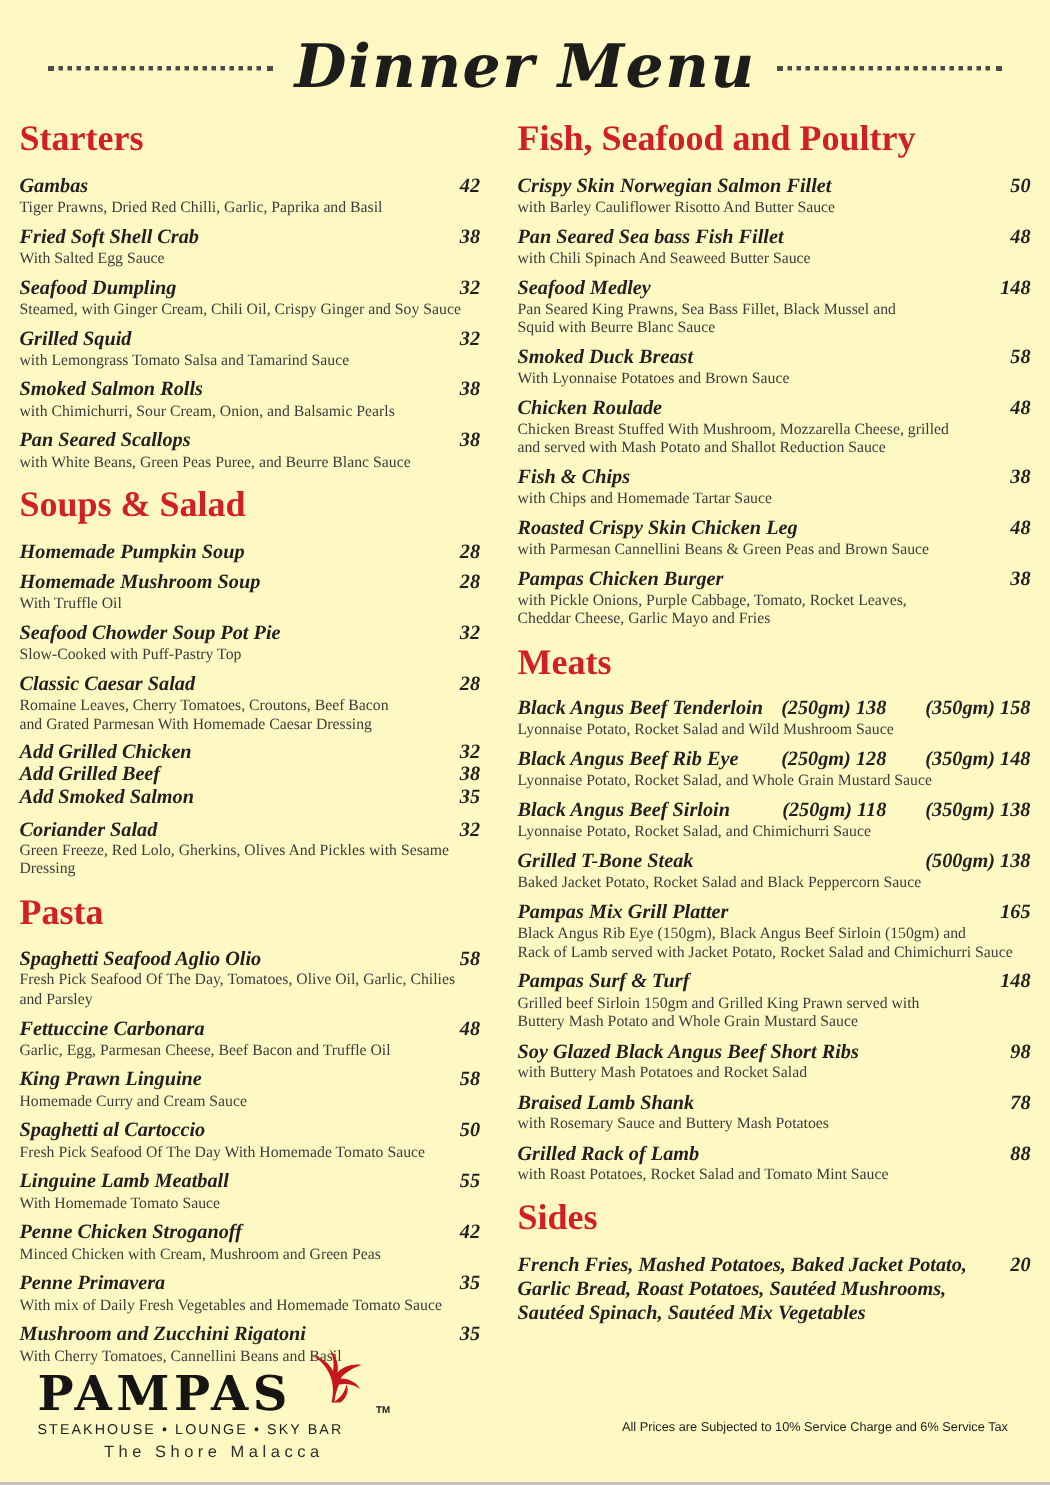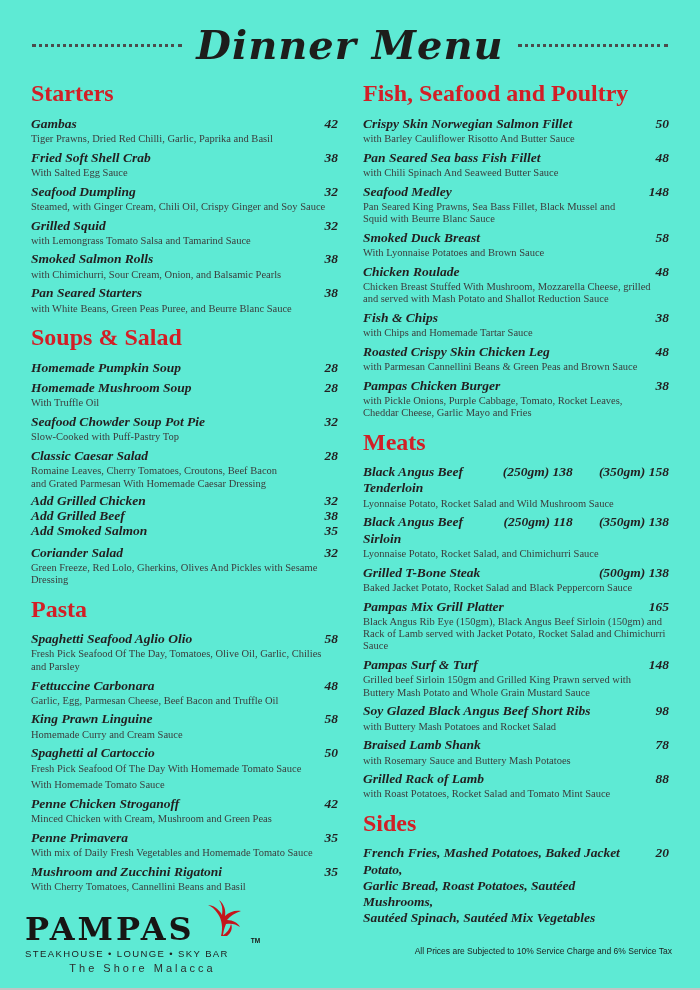--- a/index.html
+++ b/index.html
@@ -1,18 +1,18 @@
 <!DOCTYPE html>
 <html><head>
 <meta charset="utf-8">
 <style>
   * { margin:0; padding:0; box-sizing:border-box; }
   html,body { background:#ffffff; }
   body { width:700px; height:990px; font-family:"Liberation Serif","DejaVu Serif",serif; color:#231f20; }
-  .page { position:relative; width:700px; height:990px; padding:22px 31px 0; background:#5eead4; border-bottom:2px solid #c3c3c3; overflow:hidden; }
+  .page { position:relative; width:700px; height:990px; padding:22px 13px 0; background:#fef9c3; border-bottom:2px solid #c3c3c3; overflow:hidden; }
 
   
   .menu-header { display:flex; align-items:center; justify-content:center; gap:14px; margin-bottom:12px; }
   .dotted-line { width:150px; height:0; border-top:3px dotted #4c4c4c; }
   .menu-title { font-family:"DejaVu Serif",serif; font-style:italic; font-weight:bold; font-size:40px; line-height:1.15; color:#1d1d1b; letter-spacing:1px; white-space:nowrap; }
 
   
   .columns { display:flex; gap:25px; align-items:flex-start; }
   .col-left { width:307px; }
   .col-right { flex:1; }
@@ -85,21 +85,21 @@
           </div>
           <div class="item">
             <div class="row">
               <span class="item-name">Smoked Salmon Rolls</span>
               <span class="item-price">38</span>
             </div>
             <div class="item-desc">with Chimichurri, Sour Cream, Onion, and Balsamic Pearls</div>
           </div>
           <div class="item">
             <div class="row">
-              <span class="item-name">Pan Seared Starters</span>
+              <span class="item-name">Pan Seared Scallops</span>
               <span class="item-price">38</span>
             </div>
             <div class="item-desc">with White Beans, Green Peas Puree, and Beurre Blanc Sauce</div>
           </div>
         </section>
         <section class="menu-section">
           <h2 class="section-heading">Soups &amp; Salad</h2>
           <div class="item">
             <div class="row">
               <span class="item-name">Homemade Pumpkin Soup</span>
@@ -174,20 +174,24 @@
             <div class="item-desc">Homemade Curry and Cream Sauce</div>
           </div>
           <div class="item">
             <div class="row">
               <span class="item-name">Spaghetti al Cartoccio</span>
               <span class="item-price">50</span>
             </div>
             <div class="item-desc">Fresh Pick Seafood Of The Day With Homemade Tomato Sauce</div>
           </div>
           <div class="item">
+            <div class="row">
+              <span class="item-name">Linguine Lamb Meatball</span>
+              <span class="item-price">55</span>
+            </div>
             <div class="item-desc">With Homemade Tomato Sauce</div>
           </div>
           <div class="item">
             <div class="row">
               <span class="item-name">Penne Chicken Stroganoff</span>
               <span class="item-price">42</span>
             </div>
             <div class="item-desc">Minced Chicken with Cream, Mushroom and Green Peas</div>
           </div>
           <div class="item">
@@ -271,20 +275,28 @@
         </section>
         <section class="menu-section">
           <h2 class="section-heading">Meats</h2>
           <div class="item">
             <div class="row">
               <span class="item-name">Black Angus Beef Tenderloin</span>
               <span class="item-price price-mid">(250gm) 138</span>
               <span class="item-price">(350gm) 158</span>
             </div>
             <div class="item-desc">Lyonnaise Potato, Rocket Salad and Wild Mushroom Sauce</div>
+          </div>
+          <div class="item">
+            <div class="row">
+              <span class="item-name">Black Angus Beef Rib Eye</span>
+              <span class="item-price price-mid">(250gm) 128</span>
+              <span class="item-price">(350gm) 148</span>
+            </div>
+            <div class="item-desc">Lyonnaise Potato, Rocket Salad, and Whole Grain Mustard Sauce</div>
           </div>
           <div class="item">
             <div class="row">
               <span class="item-name">Black Angus Beef Sirloin</span>
               <span class="item-price price-mid">(250gm) 118</span>
               <span class="item-price">(350gm) 138</span>
             </div>
             <div class="item-desc">Lyonnaise Potato, Rocket Salad, and Chimichurri Sauce</div>
           </div>
           <div class="item">

